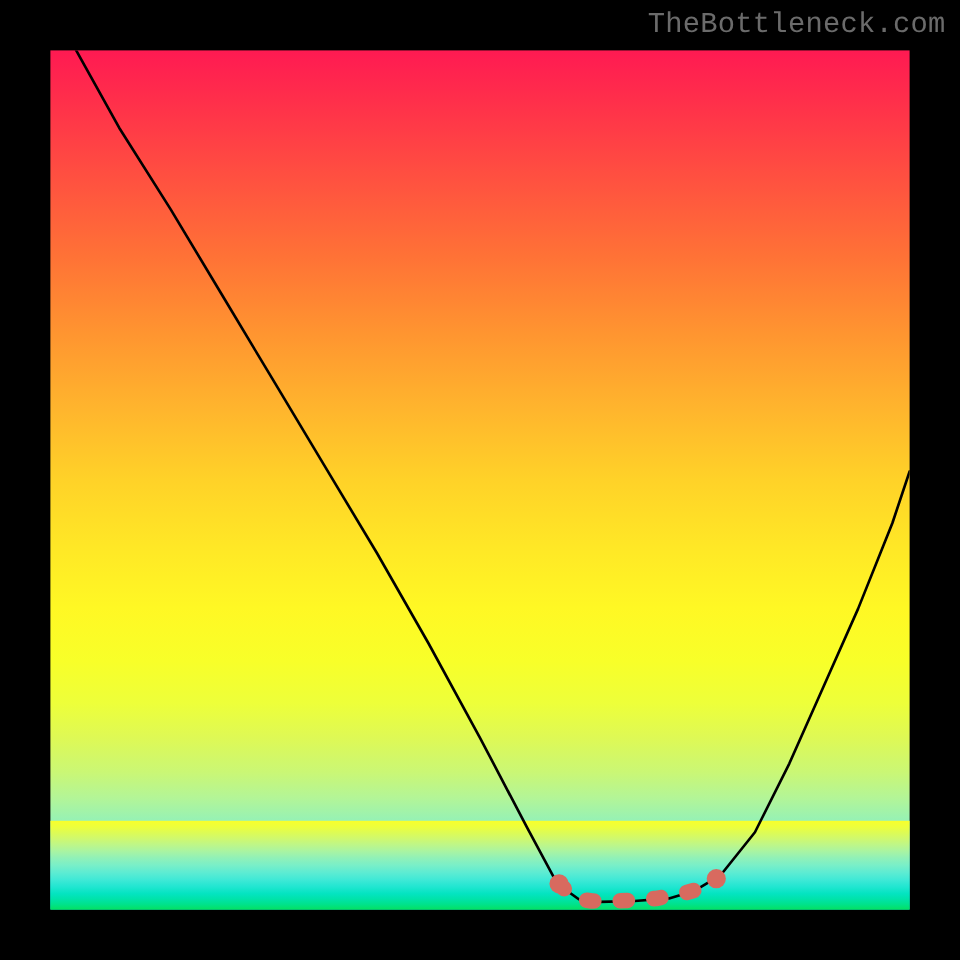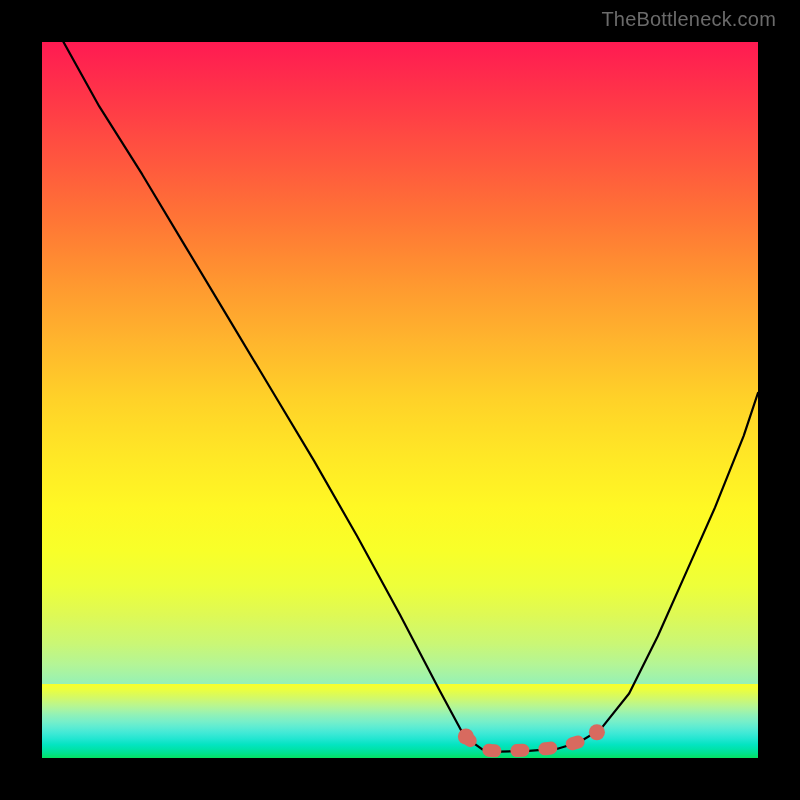--- a/index.html
+++ b/index.html
@@ -56,24 +56,24 @@
       #41e9d6 66%,
       #22e6d1 74%,
       #04e4c1 82%,
       #00e3aa 88%,
       #00e28c 94%,
       #05e162 100%);
   }
   .watermark {
     position: absolute;
     top: 8px;
-    right: 24px;
+    right: 12px;
     color: #6b6b6b;
-    font-family: Liberation Sans, sans-serif;
-    font-size: 20px;
+    font-family: Liberation Mono, monospace;
+    font-size: 24px;
     font-weight: 400;
     letter-spacing: 0.2px;
   }
   .curve-svg {
     position: absolute;
     left: 0; top: 0;
     width: 716px;
     height: 716px;
   }
 </style>

